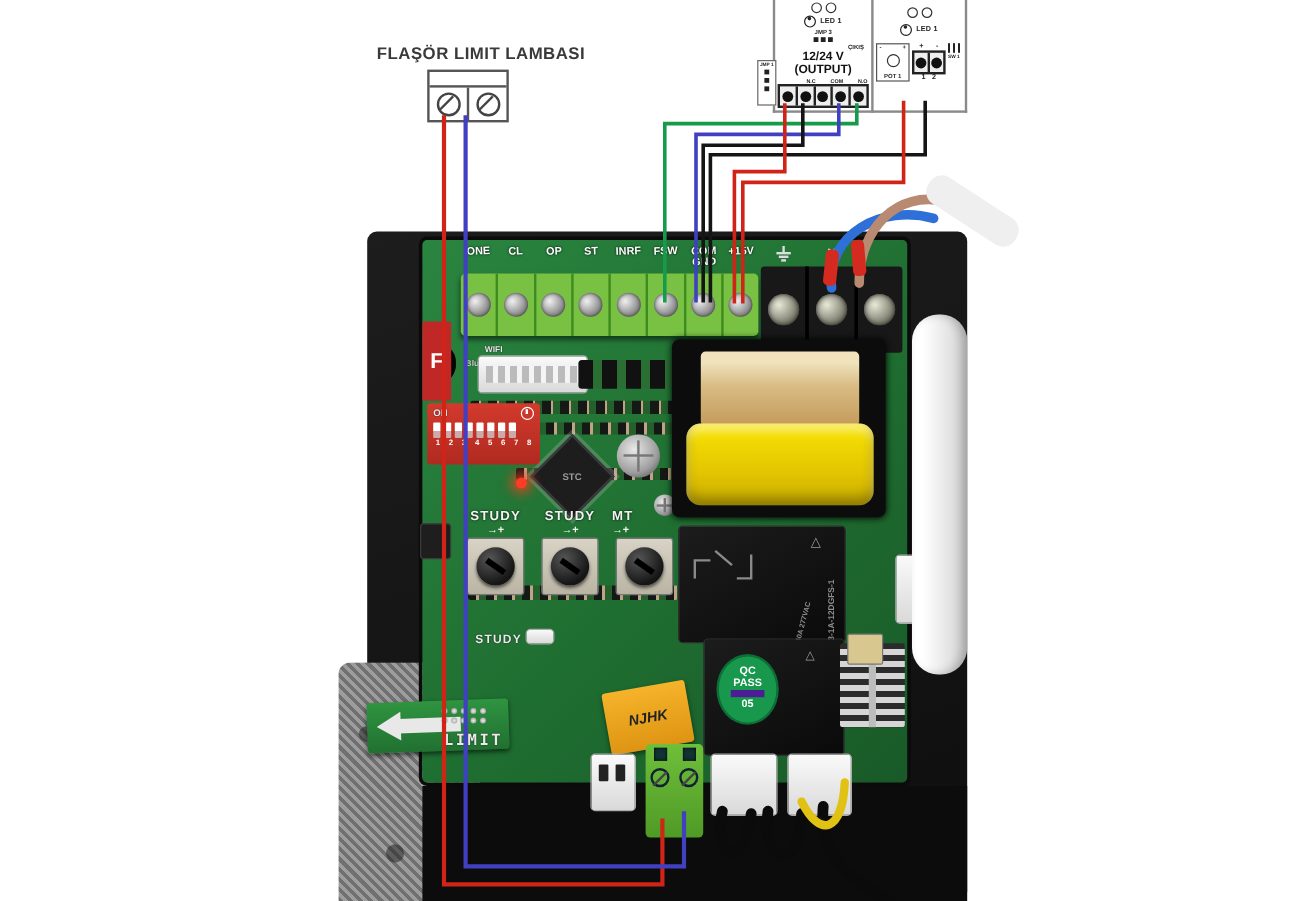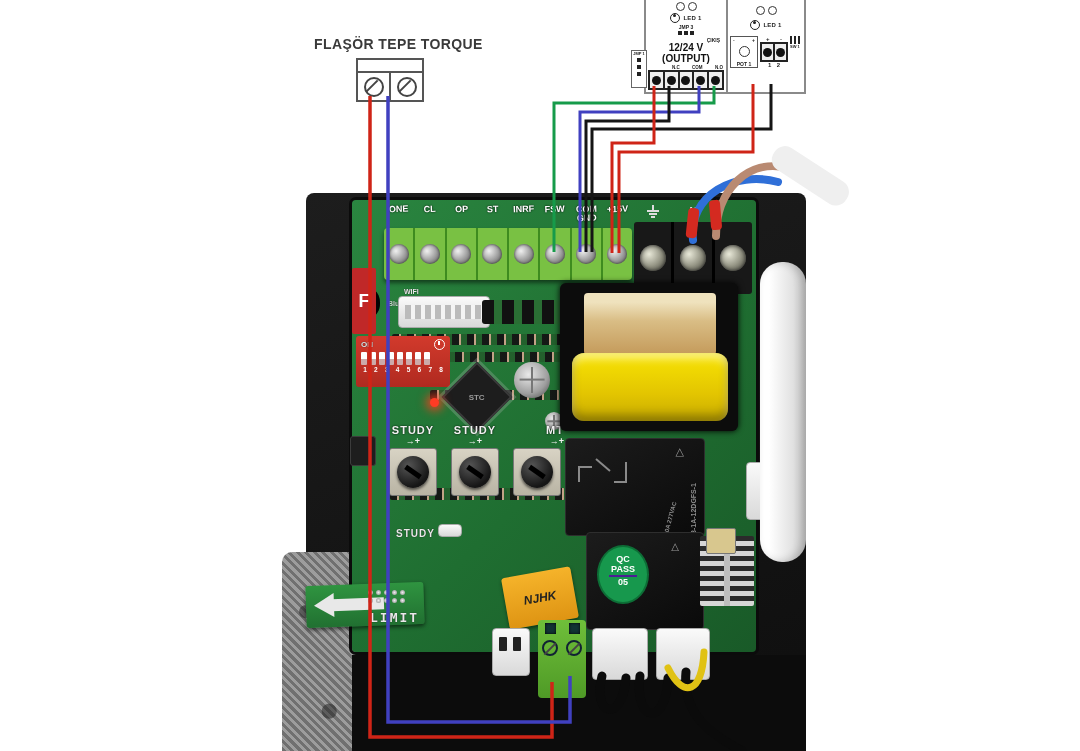--- a/index.html
+++ b/index.html
@@ -231,21 +231,21 @@
         <div class="potknob"></div>
       </div>
     </div>
       <div style="flex:1;text-align:center;">
       <div class="potlbl">STUDY</div>
       <div class="potarrow">→+</div>
       <div class="potbase" style="width:46px;height:46px;margin:2px auto 0;">
         <div class="potknob"></div>
       </div>
     </div>
-      <div style="flex:1;text-align:right;">
+      <div style="flex:1;text-align:left;">
       <div class="potlbl">MT</div>
       <div class="potarrow">→+</div>
       <div class="potbase" style="width:46px;height:46px;margin:2px auto 0;">
         <div class="potknob"></div>
       </div>
     </div>
     </div>
 
   <div class="abs transformer" style="left:560px;top:283px;width:178px;height:148px;">
     <div class="abs tf-beige" style="left:24px;top:10px;width:132px;height:62px;"></div>
@@ -258,21 +258,21 @@
       <line x1="22" y1="12" x2="36" y2="24" stroke="#8a8a8a" stroke-width="2"></line>
       <polyline points="40,35 52,35 52,15" stroke="#8a8a8a" stroke-width="2" fill="none"></polyline>
     </svg>
     <div class="relaytxt" style="position:absolute;right:14px;top:44px;transform:rotate(-90deg);transform-origin:right top;">953-1A-12DGFS-1</div>
     <div class="relaytxt" style="position:absolute;right:32px;top:62px;transform:rotate(-75deg);transform-origin:right top;font-size:6px;">40A 277VAC</div>
     <div style="position:absolute;right:20px;top:6px;color:#9a9a9a;font-size:11px;">△</div>
   </div>
   <div class="abs relay-black" style="left:586px;top:532px;width:116px;height:96px;">
     <div class="qc abs" style="left:10px;top:12px;width:48px;height:48px;font-size:9px;line-height:1.15;padding-top:7px;">
       <div>QC</div>
-      <div style="border-bottom:2px solid #4c1d95;display:inline-block;padding:0 2px;">PASS</div>
+      <div style="border-bottom:6px solid #4c1d95;display:inline-block;padding:0 2px;">PASS</div>
       <div>05</div>
     </div>
     <div style="position:absolute;right:24px;top:8px;color:#9a9a9a;font-size:10px;">△</div>
   </div>
 
   <div class="abs heatsink" style="left:700px;top:446px;width:54px;height:70px;"></div>
   <div class="abs whiteconn" style="left:746px;top:462px;width:22px;height:56px;"></div>
   <div class="abs whitecap" style="left:760px;top:262px;width:46px;height:300px;"></div>
   <div class="abs" style="left:706px;top:528px;width:28px;height:24px;background:#d8c78e;border:1px solid #777;border-radius:2px;"></div>
 
@@ -325,21 +325,21 @@
   <div class="abs whiteconn" style="left:592px;top:628px;width:54px;height:50px;"></div>
   <div class="abs whiteconn" style="left:656px;top:628px;width:52px;height:50px;"></div>
 
   <svg class="abs" style="left:0;top:0;width:1080px;height:751px;pointer-events:none;">
     <path d="M602,676 C592,716 622,724 626,678" stroke="#0b0b0b" stroke-width="9" fill="none" stroke-linecap="round"></path>
     <path d="M640,676 C634,722 666,728 668,678" stroke="#0b0b0b" stroke-width="9" fill="none" stroke-linecap="round"></path>
     <path d="M686,672 C682,716 712,734 742,751" stroke="#0b0b0b" stroke-width="9" fill="none" stroke-linecap="round"></path>
     <path d="M668,668 C684,700 702,692 704,652" stroke="#e0c214" stroke-width="7" fill="none" stroke-linecap="round"></path>
   </svg>
 
-  <div class="abs flasher-label" style="left:314px;top:36px;">FLAŞÖR TEPE TORQUE</div>
+  <div class="abs flasher-label" style="left:314px;top:36px;">FLAŞÖR LIMIT LAMBASI</div>
   <div class="abs fl-block" style="left:356px;top:58px;width:64px;height:40px;">
     <div class="fl-top"></div>
     <div class="fl-cells">
       <div class="fl-cell">
           <span class="screw-sym"></span>
         </div>
       <div class="fl-cell">
           <span class="screw-sym"></span>
         </div>
     </div>

